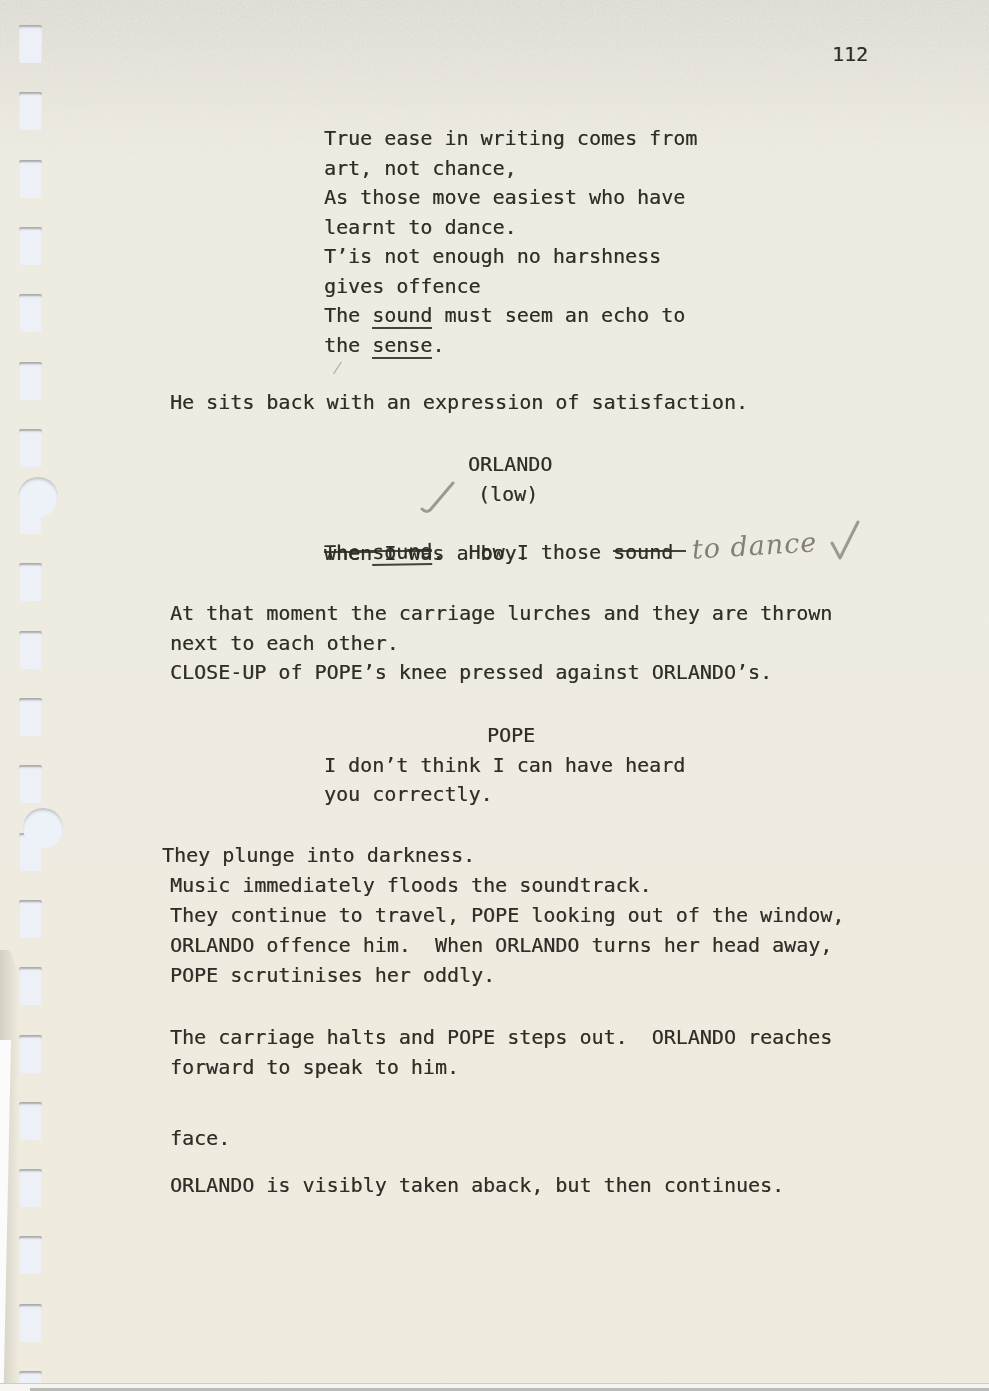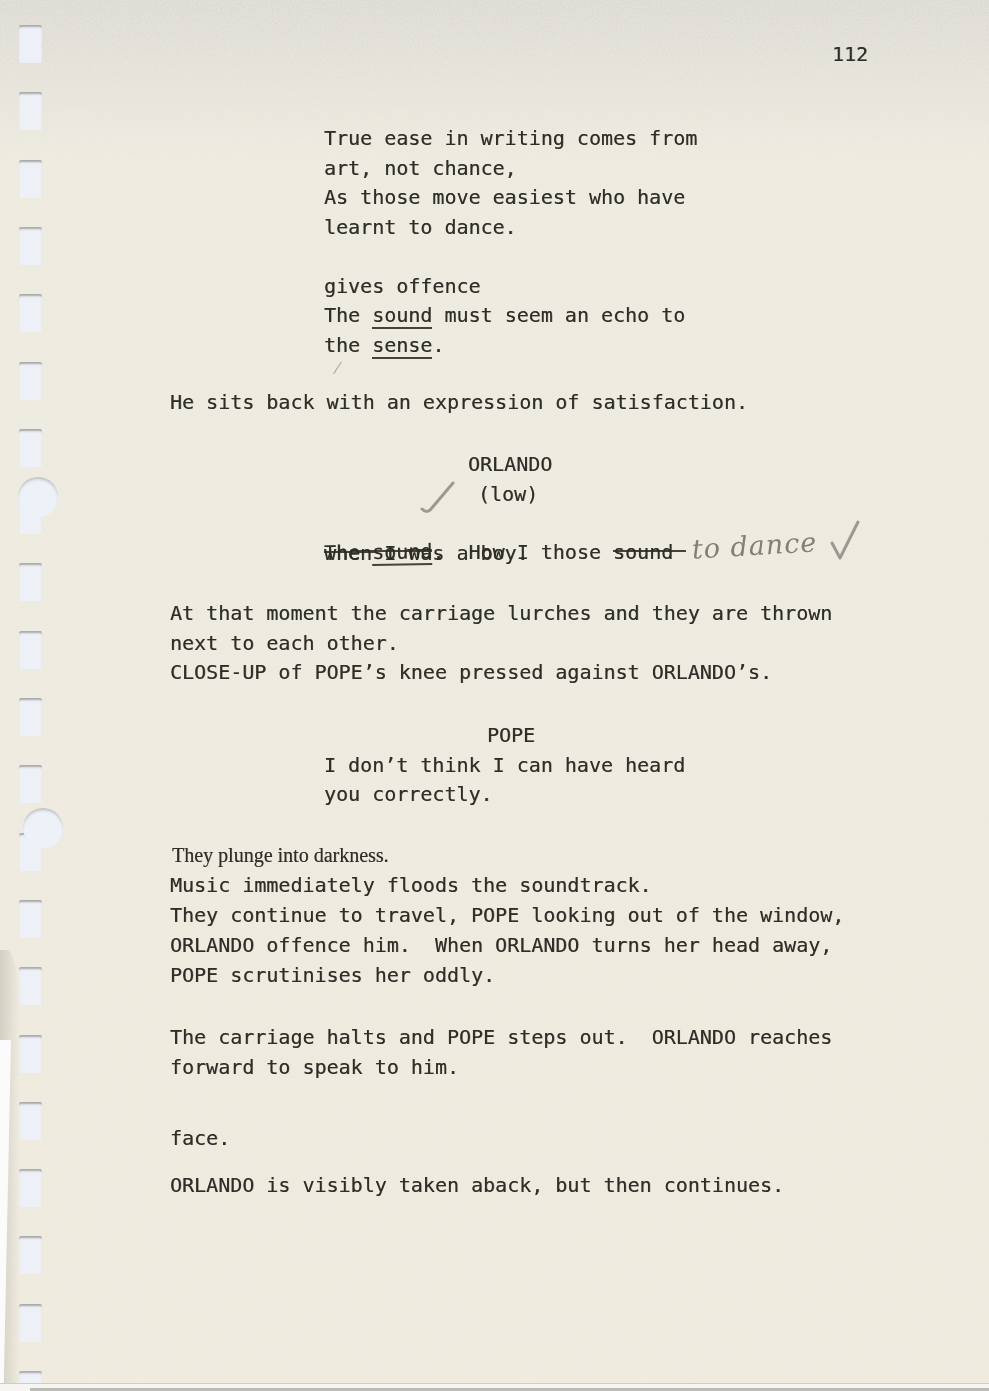--- a/index.html
+++ b/index.html
@@ -120,20 +120,21 @@
   <div class="scanner-strip"></div>
   <div class="bottom-edge"></div>
   <div class="bottom-scan-line"></div>
 
   <div class="tline" style="left:832px; top:42px;">112</div>
 
   <div class="tline" style="left:324px; top:126px;">True ease in writing comes from</div>
   <div class="tline" style="left:324px; top:156px;">art, not chance,</div>
   <div class="tline" style="left:324px; top:185px;">As those move easiest who have</div>
   <div class="tline" style="left:324px; top:215px;">learnt to dance.</div>
+  <div class="tline" style="left:324px; top:244px;">T’is not enough no harshness</div>
   <div class="tline" style="left:324px; top:274px;">gives offence</div>
   <div class="tline" style="left:324px; top:303px;"><span>The </span><span class="uline">sound</span><span> must seem an echo to</span></div>
   <div class="tline" style="left:324px; top:333px;"><span>the </span><span class="uline">sense</span><span>.</span></div>
 
   <div class="faint-slash" style="left:333px; top:358px;">/</div>
 
   <div class="tline" style="left:170px; top:390px;">He sits back with an expression of satisfaction.</div>
 
   <div class="tline" style="left:468px; top:452px;">ORLANDO</div>
   <div class="tline" style="left:478px; top:482px;">(low)</div>
@@ -148,21 +149,21 @@
   <div class="tline" style="left:324px; top:541px;">when I was a boy.</div>
 
   <div class="tline" style="left:170px; top:601px;">At that moment the carriage lurches and they are thrown</div>
   <div class="tline" style="left:170px; top:631px;">next to each other.</div>
   <div class="tline" style="left:170px; top:660px;">CLOSE-UP of POPE’s knee pressed against ORLANDO’s.</div>
 
   <div class="tline" style="left:487px; top:723px;">POPE</div>
   <div class="tline" style="left:324px; top:753px;">I don’t think I can have heard</div>
   <div class="tline" style="left:324px; top:782px;">you correctly.</div>
 
-  <div class="tline" style="left:172px; top:843px;font-family:Liberation Serif, serif;">They plunge into darkness.</div>
+  <div class="tline" style="left:162px; top:843px;">They plunge into darkness.</div>
   <div class="tline" style="left:170px; top:873px;">Music immediately floods the soundtrack.</div>
   <div class="tline" style="left:170px; top:903px;">They continue to travel, POPE looking out of the window,</div>
   <div class="tline" style="left:170px; top:933px;">ORLANDO offence him.  When ORLANDO turns her head away,</div>
   <div class="tline" style="left:170px; top:963px;">POPE scrutinises her oddly.</div>
 
   <div class="tline" style="left:170px; top:1055px;">forward to speak to him.</div>
   <div class="tline" style="left:170px; top:1025px;">The carriage halts and POPE steps out.  ORLANDO reaches</div>
   <div class="tline" style="left:170px; top:1114px;margin-top:12px;">face.</div>
 
   <div class="tline" style="left:170px; top:1173px;">ORLANDO is visibly taken aback, but then continues.</div>

